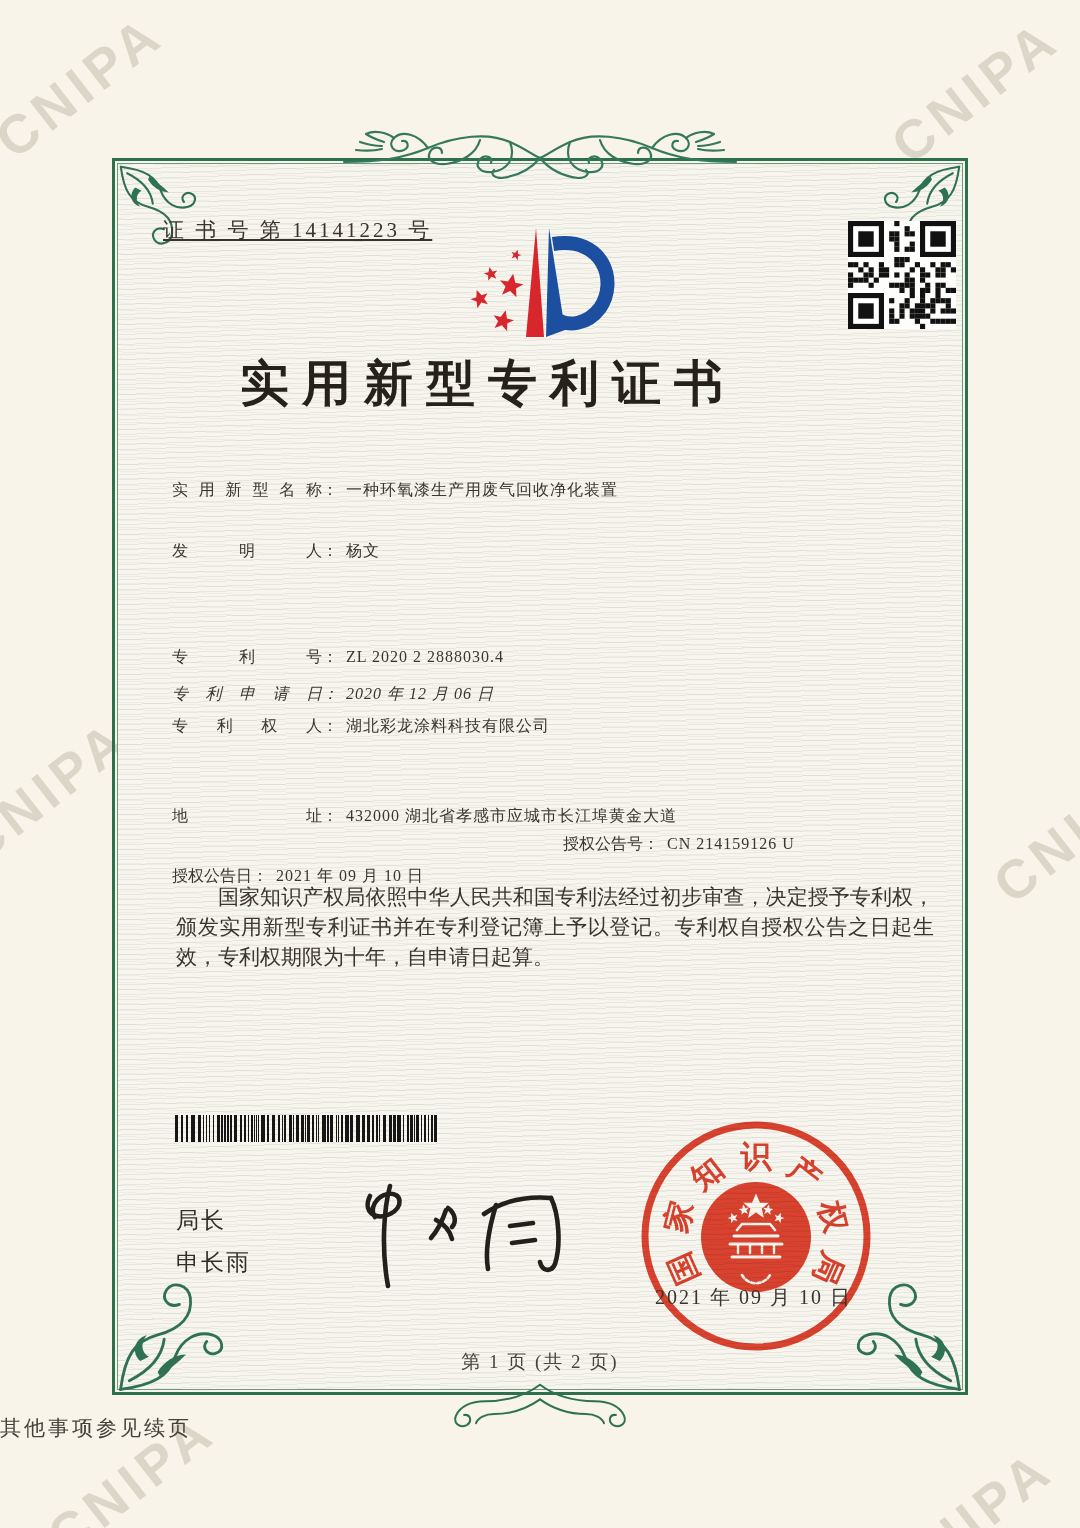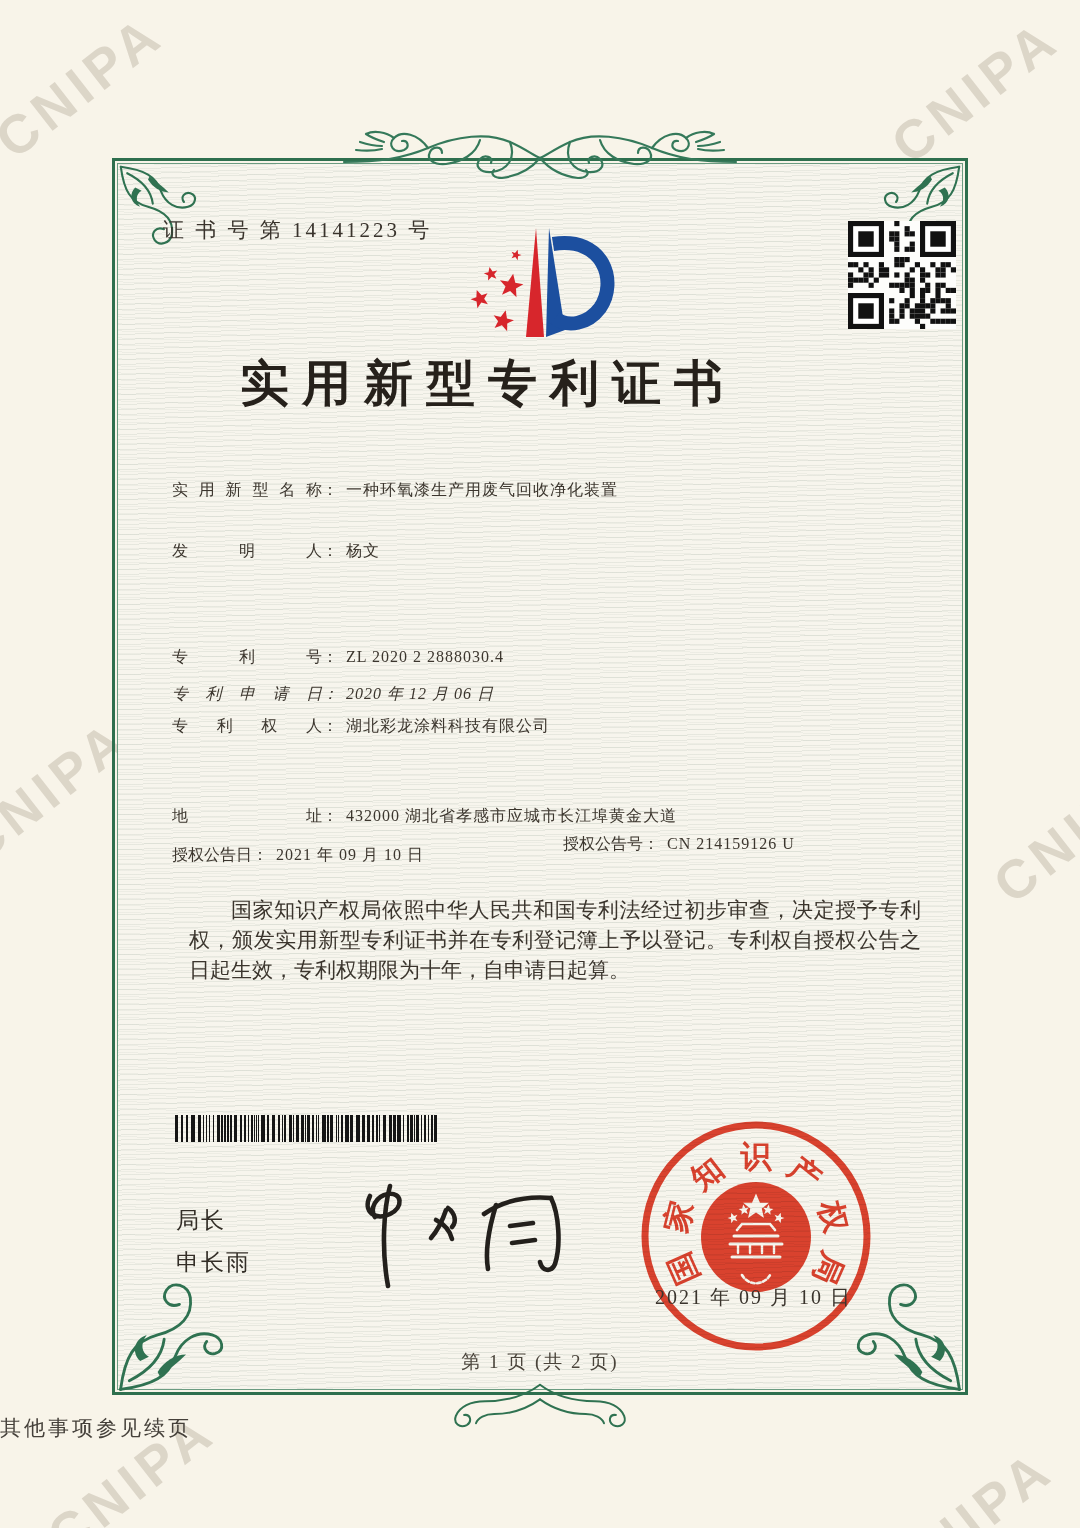--- a/index.html
+++ b/index.html
@@ -27,39 +27,39 @@
     position:absolute;left:2px;top:2px;right:2px;bottom:2px;
     border:1px solid #6b9c81;
     background:
       repeating-linear-gradient(178deg, rgba(148,164,150,0.17) 0 1px, rgba(0,0,0,0) 1px 5px),
       repeating-linear-gradient(2deg, rgba(148,164,150,0.10) 0 1px, rgba(0,0,0,0) 1px 7px),
       #f7f5ed;
   }
   .orn{position:absolute;z-index:2;pointer-events:none;}
   
   .abs{position:absolute;z-index:2;}
-  .cert-no{left:163px;top:216px;font-size:21px;letter-spacing:3px;color:#39332c;}
+  .cert-no{left:163px;top:216px;font-size:21px;letter-spacing:3px;color:#39332c;text-decoration:underline;}
   .title{
     left:0;top:351px;width:976px;text-align:center;
     font-size:49px;font-weight:bold;letter-spacing:13px;color:#26211b;
   }
   .field-row{left:172px;font-size:16px;color:#3c362e;white-space:nowrap;}
   .flabel{
     display:inline-block;width:150px;
     text-align:justify;text-align-last:justify;-moz-text-align-last:justify;
     vertical-align:bottom;
   }
   .fcolon{display:inline-block;margin-right:8px;}
   .fvalue{letter-spacing:1px;}
   .grant-right{left:563px;}
   .paras{
     left:172px;top:878px;width:766px;font-size:21px;line-height:30px;
     text-align:justify;color:#3b352d;
   }
-  .paras p{margin:17px;text-indent:2em;}
+  .paras p{margin:4px;text-indent:2em;}
   .paras p + p{margin-top:4px;}
   .barcode{left:175px;top:1115px;z-index:2;}
   .signer{left:176px;font-size:23px;color:#332e27;letter-spacing:2px;}
   .sig-svg{left:318px;top:1168px;z-index:2;}
   .seal-svg{left:637px;top:1117px;z-index:3;mix-blend-mode:multiply;opacity:0.95;}
   .seal-ch{
     font-size:31px;font-weight:bold;fill:#df3a26;text-anchor:middle;
     font-family:"Liberation Serif","DejaVu Serif",serif;
   }
   .seal-date{left:655px;top:1284px;font-size:20px;letter-spacing:2px;color:#3a342d;z-index:4;}
@@ -285,21 +285,21 @@
 </div>
 <div class="abs field-row" style="top:684px;font-style:italic;">
   <span class="flabel">专利申请日</span><span class="fcolon">：</span><span class="fvalue">2020 年 12 月 06 日</span>
 </div>
 <div class="abs field-row" style="top:716px;">
   <span class="flabel">专利权人</span><span class="fcolon">：</span><span class="fvalue">湖北彩龙涂料科技有限公司</span>
 </div>
 <div class="abs field-row" style="top:796px;margin-top:10px;">
   <span class="flabel">地址</span><span class="fcolon">：</span><span class="fvalue">432000 湖北省孝感市应城市长江埠黄金大道</span>
 </div>
-<div class="abs field-row" style="top:845px;">
+<div class="abs field-row" style="top:866px;">
   <span>授权公告日</span><span class="fcolon">：</span><span class="fvalue">2021 年 09 月 10 日</span>
 </div>
 <div class="abs field-row grant-right" style="top:834px;">
   <span>授权公告号</span><span class="fcolon">：</span><span class="fvalue">CN 214159126 U</span>
 </div>
 
 <div class="abs paras">
   <p>国家知识产权局依照中华人民共和国专利法经过初步审查，决定授予专利权，颁发实用新型专利证书并在专利登记簿上予以登记。专利权自授权公告之日起生效，专利权期限为十年，自申请日起算。</p>
 </div>
 

